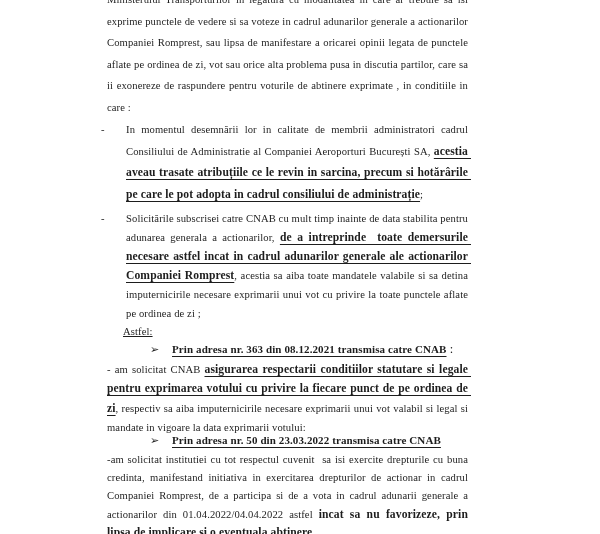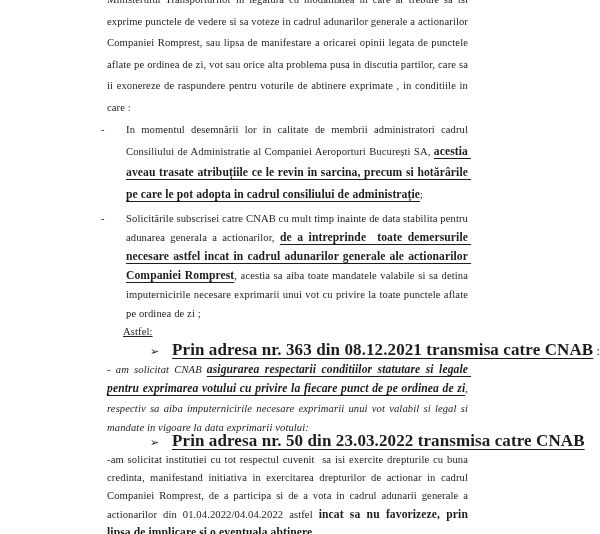--- a/index.html
+++ b/index.html
@@ -26,37 +26,37 @@
     text-decoration:underline;
     text-decoration-thickness:1.4px;
     text-underline-offset:2.5px;
   }
   
   .blk-0{top:-11px;left:107px;width:361px;line-height:21.5px;}
   .blk-1{top:119px;left:126px;width:342px;line-height:21.5px;}
   .blk-2{top:210px;left:126px;width:342px;line-height:18.9px;}
   .blk-3{top:322px;left:123px;width:345px;line-height:19px;text-align:left;text-decoration:underline;}
   .blk-4{top:340px;left:150px;width:400px;line-height:19px;text-align:left;white-space:nowrap;}
-  .blk-5{top:360px;left:107px;width:361px;line-height:19.4px;font-style:italic;}
+  .blk-5{top:360px;left:107px;width:361px;line-height:19.4px;}
   .blk-6{top:431px;left:150px;width:400px;line-height:19px;text-align:left;white-space:nowrap;font-family:Liberation Serif, serif;}
   .blk-7{top:451px;left:107px;width:361px;line-height:18.2px;}
   .bullet{overflow:visible;}
   .bullet .marker{
     position:absolute;
     left:-25px;top:0;
     font-weight:normal;
   }
   .arrow .marker{
     display:inline-block;
     width:14px;
     margin-right:8px;
     font-size:11px;
     text-decoration:none;
   }
-  .arrow .bold-underline{font-size:17px;}
+  .arrow .bold-underline{font-size:11px;}
   .arrow .normal{font-size:12.5px;}
 </style>
 </head>
 <body>
 
 <div id="page">
   <div id="doc">
       <div class="blk blk-0 paragraph"><span class="run normal">Ministerului Transporturilor in legatura cu modalitatea in care ar trebuie sa isi exprime punctele de vedere si sa voteze in cadrul adunarilor generale a actionarilor Companiei Romprest, sau lipsa de manifestare a oricarei opinii legata de punctele aflate pe ordinea de zi, vot sau orice alta problema pusa in discutia partilor, care sa ii exonereze de raspundere pentru voturile de abtinere exprimate , in conditiile in care :</span></div>
       <div class="blk blk-1 bullet"><span class="marker">-</span><span class="run normal">In momentul desemnării lor in calitate de membrii administratori cadrul Consiliului de Administratie al Companiei Aeroporturi București SA, </span><span class="run bold-underline">acestia aveau trasate atribuțiile ce le revin in sarcina, precum si hotărârile pe care le pot adopta in cadrul consiliului de administrație</span><span class="run normal">;</span></div>
       <div class="blk blk-2 bullet"><span class="marker">-</span><span class="run normal">Solicitările subscrisei catre CNAB cu mult timp inainte de data stabilita pentru adunarea generala a actionarilor, </span><span class="run bold-underline">de a intreprinde  toate demersurile necesare astfel incat in cadrul adunarilor generale ale actionarilor Companiei Romprest</span><span class="run normal">, acestia sa aiba toate mandatele valabile si sa detina imputernicirile necesare exprimarii unui vot cu privire la toate punctele aflate pe ordinea de zi ;</span></div>

